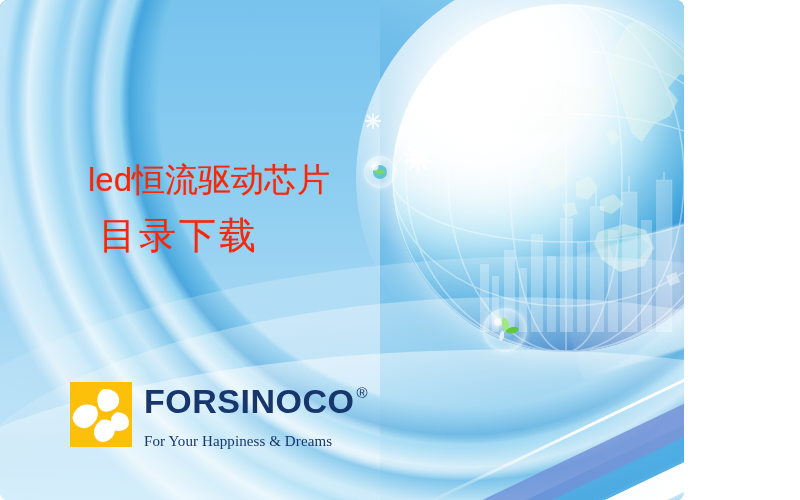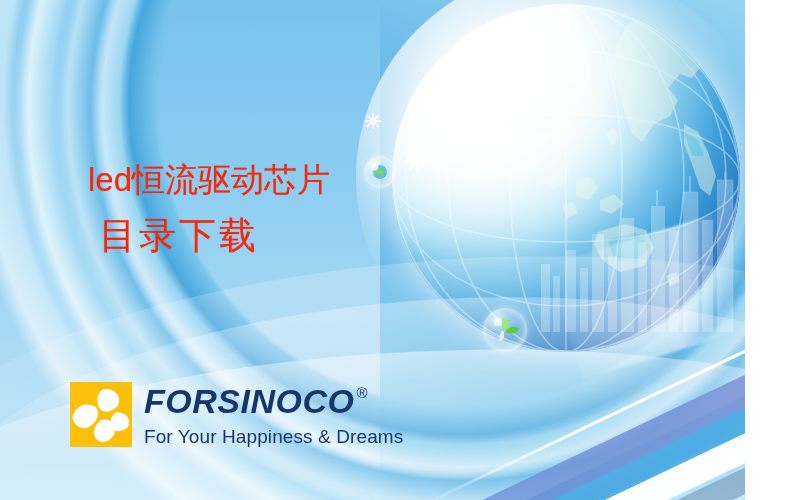--- a/index.html
+++ b/index.html
@@ -6,24 +6,25 @@
     margin: 0;
     padding: 0;
     background: #fff;
   }
   body {
     font-family: "Liberation Sans", sans-serif;
   }
 
   #banner {
     position: relative;
-    width: 745px;
+    width: 684px;
     height: 500px;
     overflow: hidden;
     background: linear-gradient(175deg, #6ec0ec 0%, #7cc7ef 28%, #9ad5f3 60%, #b9e2f7 82%, #cfebfa 100%);
+    border-radius: 8px;
   }
 
   .layer { position: absolute; pointer-events: none; }
 
   
   #sky-left {
     left: 0; top: 0; width: 420px; height: 500px;
     background: linear-gradient(180deg, #77c3ee 0%, #8bcdf0 35%, #a6d8f4 65%, #bfe3f8 88%, #cfecfb 100%);
   }
   #sky-right {
@@ -207,36 +208,35 @@
     align-items: flex-start;
     line-height: 1;
   }
   #brand-name {
     font-family: "Liberation Sans", sans-serif;
     font-weight: bold;
     font-size: 34px;
     letter-spacing: 0.5px;
     color: #17376c;
     line-height: 1;
-    font-style: italic;
   }
   #brand-reg {
     font-family: "Liberation Sans", sans-serif;
     font-size: 15px;
     color: #17376c;
     margin-left: 2px;
     margin-top: 1px;
     line-height: 1;
   }
   #brand-tagline {
-    font-family: Liberation Sans, sans-serif;
-    font-size: 19px;
+    font-family: Liberation Serif, serif;
+    font-size: 15px;
     color: #17376c;
     letter-spacing: 0.1px;
-    margin-top: 9px;
+    margin-top: 16px;
     line-height: 1;
   }
 </style>
 </head>
 <body>
 
 <div id="banner">
 
   <div class="layer" id="sky-left"></div>
   <div class="layer" id="sky-right"></div>

